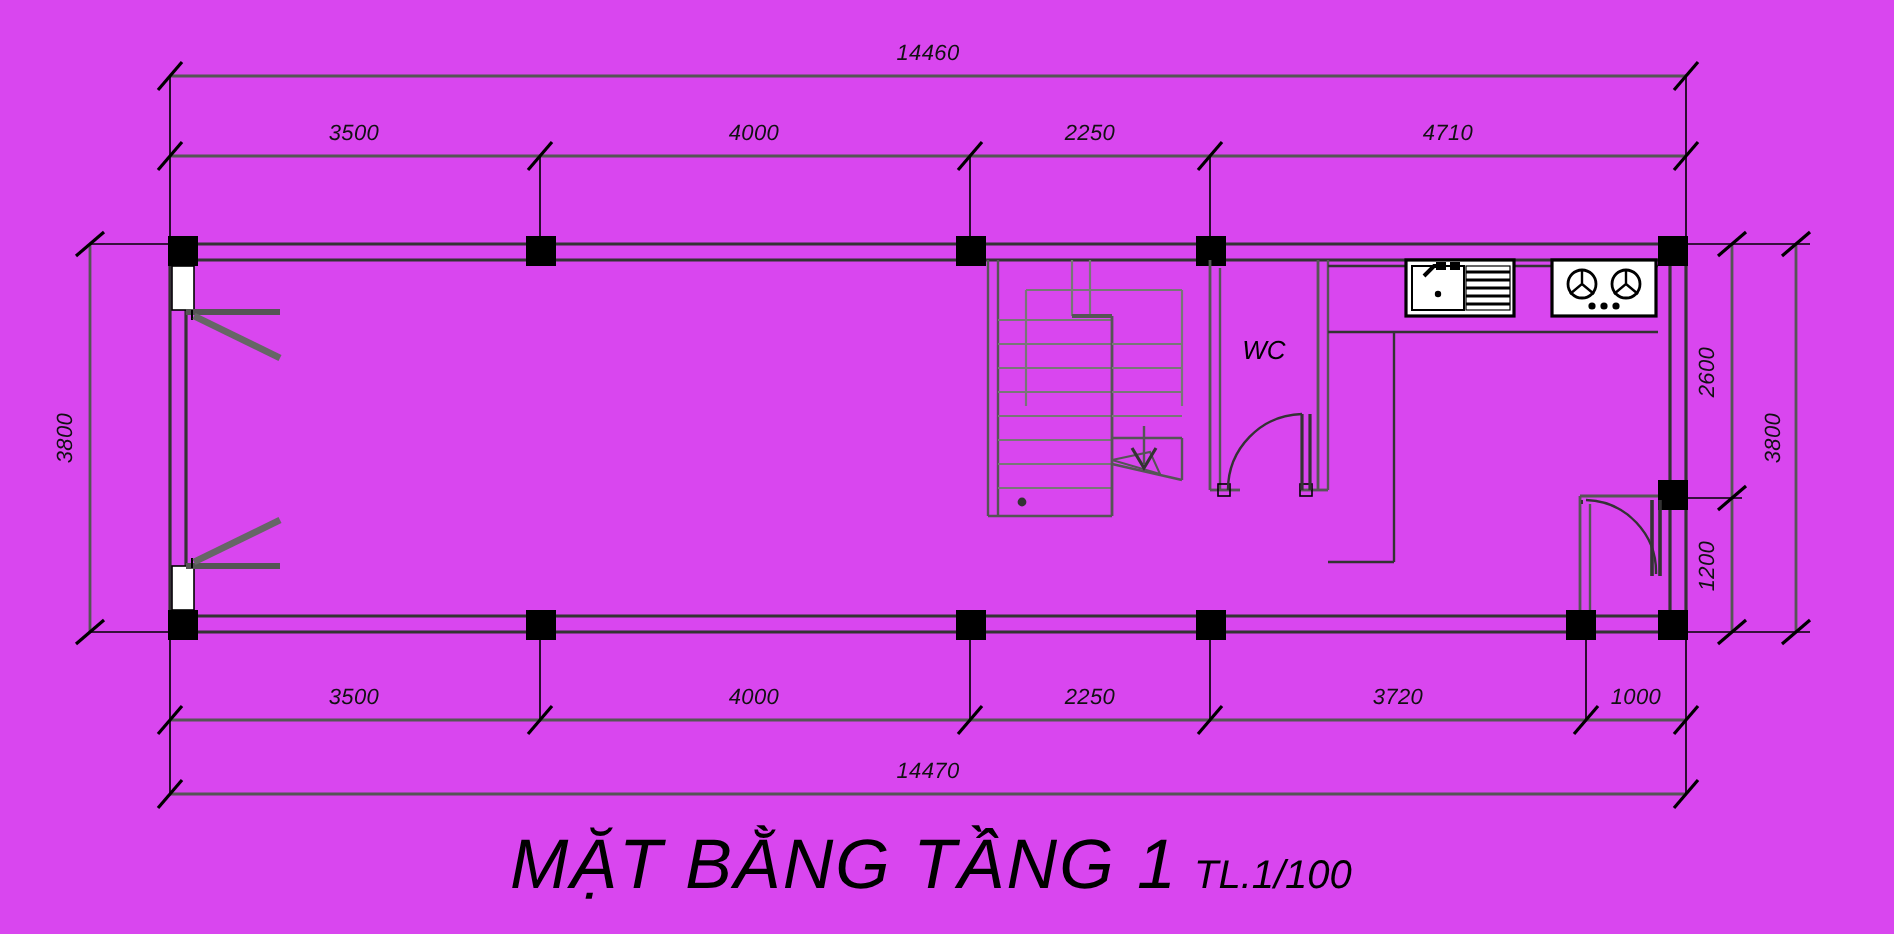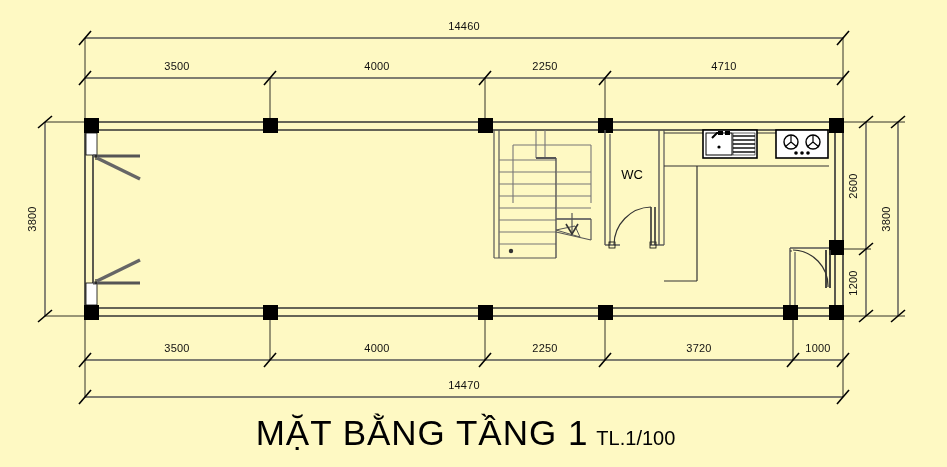--- a/index.html
+++ b/index.html
@@ -11,21 +11,22 @@
     width: 947px;
     height: 467px;
     font-family: "Liberation Sans", sans-serif;
     overflow: hidden;
     position: relative;
   }
   #plan-root {
     position: relative;
     width: 947px;
     height: 467px;
-    background: #fef9c3;
+    background: #d946ef;
+    font-style: italic;
   }
   #floorplan-svg {
     position: absolute;
     left: 0;
     top: 0;
   }
   .dim-text {
     font-family: "Liberation Sans", sans-serif;
     font-size: 11px;
     fill: #111111;

